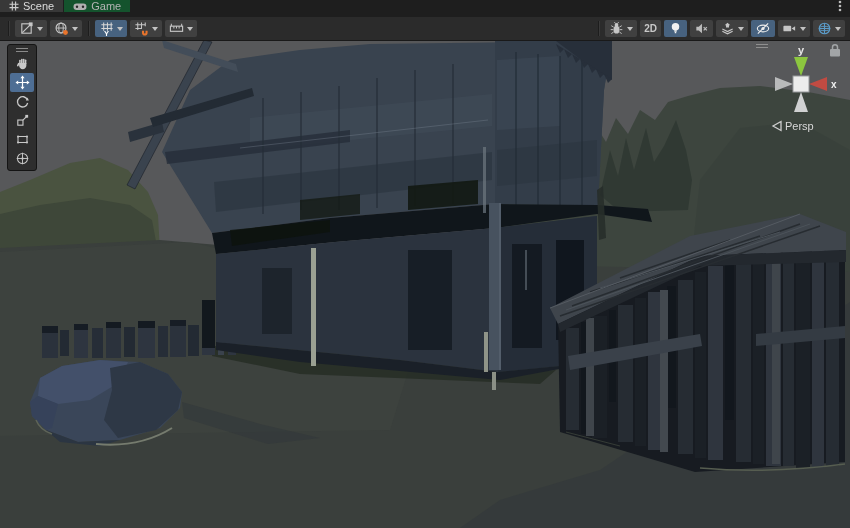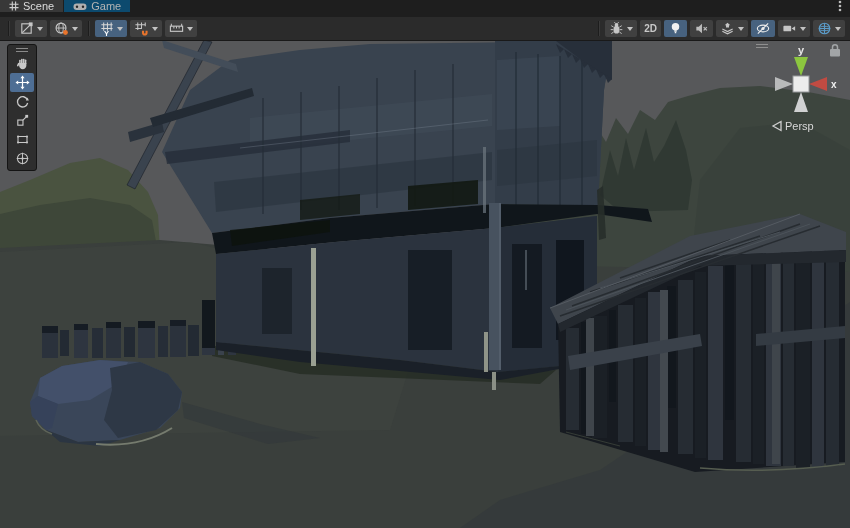--- a/index.html
+++ b/index.html
@@ -1,21 +1,21 @@
 <!DOCTYPE html>
 <html><head>
 <meta charset="utf-8">
 <style>
   html,body{margin:0;padding:0;}
   body{width:850px;height:528px;overflow:hidden;background:#111;font-family:"Liberation Sans",sans-serif;}
   .app{position:relative;width:850px;height:528px;background:#2b2b2b;outline:1px solid #0d0d0d;}
 
   
   .tabbar{height:17px;background:#1e1e1e;display:flex;align-items:flex-start;overflow:hidden;}
-  .tab{display:flex;align-items:center;gap:4px;padding:0 9px;font-size:11px;color:#b4b4b4;background:#0c4a6e;margin-right:1px;white-space:nowrap;}
+  .tab{display:flex;align-items:center;gap:4px;padding:0 9px;font-size:11px;color:#b4b4b4;background:#14532d;margin-right:1px;white-space:nowrap;}
   .tab.active{background:#383838;color:#dcdcdc;}
   .kebab{margin-left:auto;display:flex;align-items:center;padding:0 8px;cursor:pointer;}
 
   
   .toolbar{height:23px;background:#2b2b2b;border-bottom:1px solid #191919;display:flex;align-items:center;padding:0 5px;gap:3px;}
   .tbtn{height:17px;display:flex;align-items:center;gap:3px;padding:0 4px;background:#404040;border-radius:2px;}
   .tbtn.active{background:#47627f;}
   .tbtn .lbl{font-size:10px;font-weight:bold;color:#c8c8c8;line-height:1;}
   .caret{width:0;height:0;border-left:3.5px solid transparent;border-right:3.5px solid transparent;border-top:4px solid #c2c2c2;}
   .sep{width:1px;height:15px;background:#1d1d1d;box-shadow:1px 0 0 #3a3a3a;margin:0 3px;}

